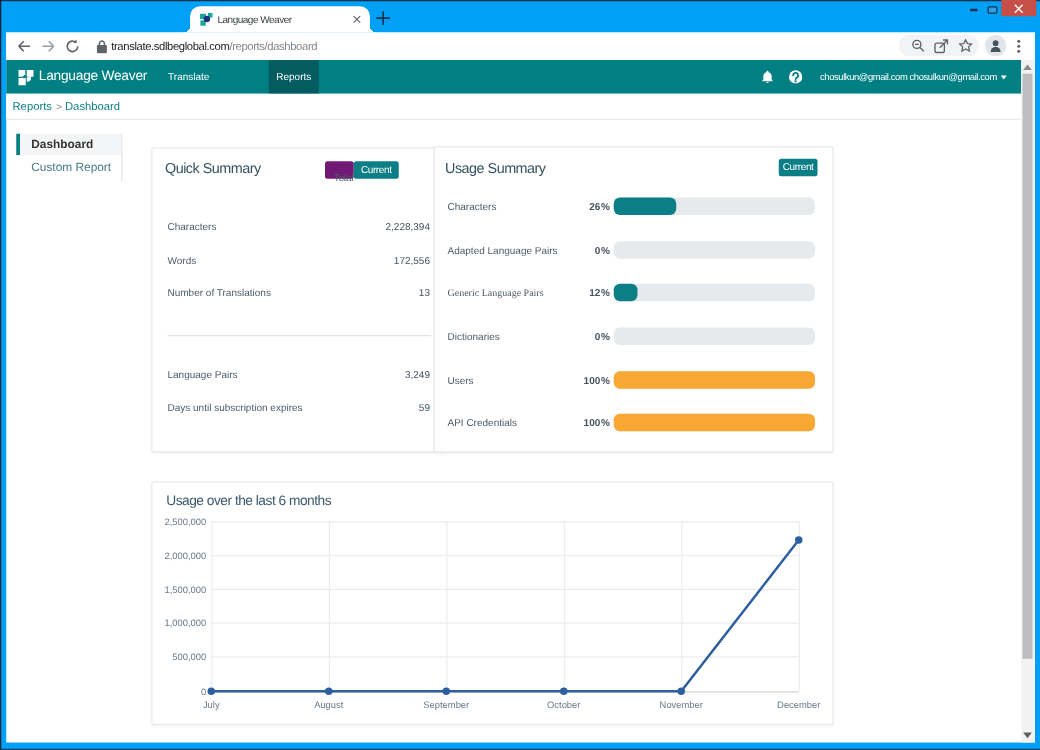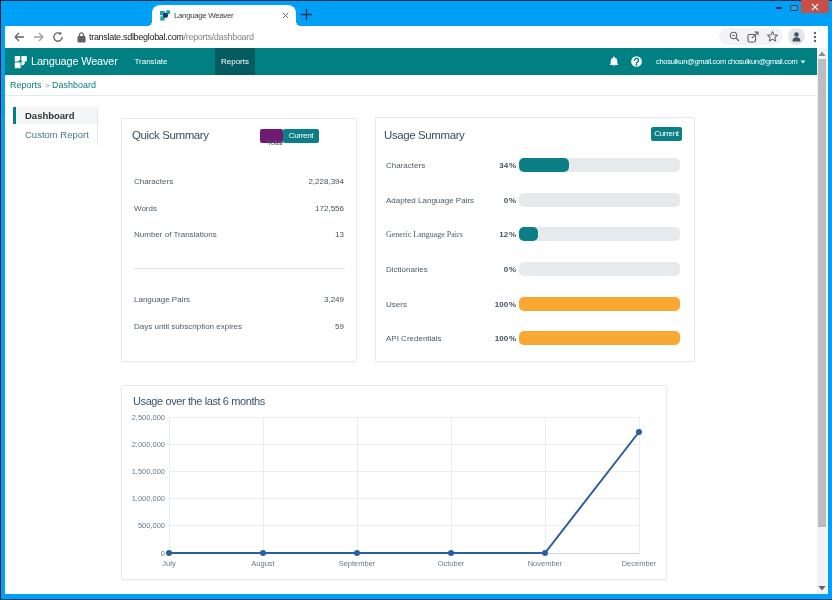--- a/index.html
+++ b/index.html
@@ -29,21 +29,21 @@
   
   #crumb { position:absolute; left:5px; top:75px; width:812px; height:21px; border-bottom:1px solid #e7ebee; background:#fff; font-size:9px; color:#0b7e84; }
 
   
   #side1 { position:absolute; left:13px; top:107px; width:85px; height:17px; background:#f4f5f6; border-left:3px solid #077e84; border-right:1px solid #e3e7ea; font-size:9.5px; font-weight:bold; color:#333; line-height:17px; }
   #side2 { position:absolute; left:13px; top:124px; width:85px; height:21px; border-right:1px solid #e3e7ea; font-size:9.5px; color:#47798a; line-height:21px; }
 
   
   .card { position:absolute; background:#fff; border:1px solid #e7eaed; border-radius:2px; box-shadow:0 1px 2px rgba(0,0,0,0.04); }
   #card1 { left:121px; top:118px; width:236px; height:244px; }
-  #card2 { left:347px; top:117px; width:320px; height:245px;margin-left:28px; }
+  #card2 { left:347px; top:117px; width:320px; height:245px; }
   #card3 { left:121px; top:385px; width:546px; height:195px; }
   .cardtitle { position:absolute; font-size:11.5px; letter-spacing:-0.4px; color:#34535f; }
 
   .btn { position:absolute; height:14px; line-height:14px; font-size:8px; letter-spacing:-0.3px; text-align:center; border-radius:2px; }
   .btn-teal { background:#0b7e86; color:#fff; }
   .btn-white { background:#f9a8d4; color:#4d5c68; border:7px solid #701a75; }
 
   .qrow { position:absolute; left:12px; right:12px; font-size:8px; color:#4c5b68; }
   .qrow .v { float:right; color:#44525e; }
 
@@ -174,21 +174,21 @@
   <div class="qrow" style="top:111px;">Number of Translations<span class="v">13</span></div>
   <div style="position:absolute;left:12px;right:11px;top:149px;border-top:1px solid #dfe3e6;"></div>
   <div class="qrow" style="top:176px;">Language Pairs<span class="v">3,249</span></div>
   <div class="qrow" style="top:203px;">Days until subscription expires<span class="v">59</span></div>
 </div>
 
 <div class="card" id="card2">
   <div class="cardtitle" style="left:8px;top:11px;">Usage Summary</div>
   <div class="btn btn-teal" style="left:275px;top:9px;width:31px;">Current</div>
   <div class="urow-label" style="top:43px;">Characters</div>
-  <div class="urow-pct" style="left:98px;top:43px;">34 %</div>
+  <div class="urow-pct" style="left:98px;top:43px;">26 %</div>
   <div class="track" style="top:40px;">
       <div class="fill f-teal" style="width:50px;"></div>
     </div>
   <div class="urow-label" style="top:78px;">Adapted Language Pairs</div>
   <div class="urow-pct" style="left:98px;top:78px;">0 %</div>
   <div class="track" style="top:75px;"></div>
   <div class="urow-label" style="top:112px;font-family:Liberation Serif, serif;">Generic Language Pairs</div>
   <div class="urow-pct" style="left:98px;top:112px;">12 %</div>
   <div class="track" style="top:109px;">
       <div class="fill f-teal" style="width:19px;"></div>

